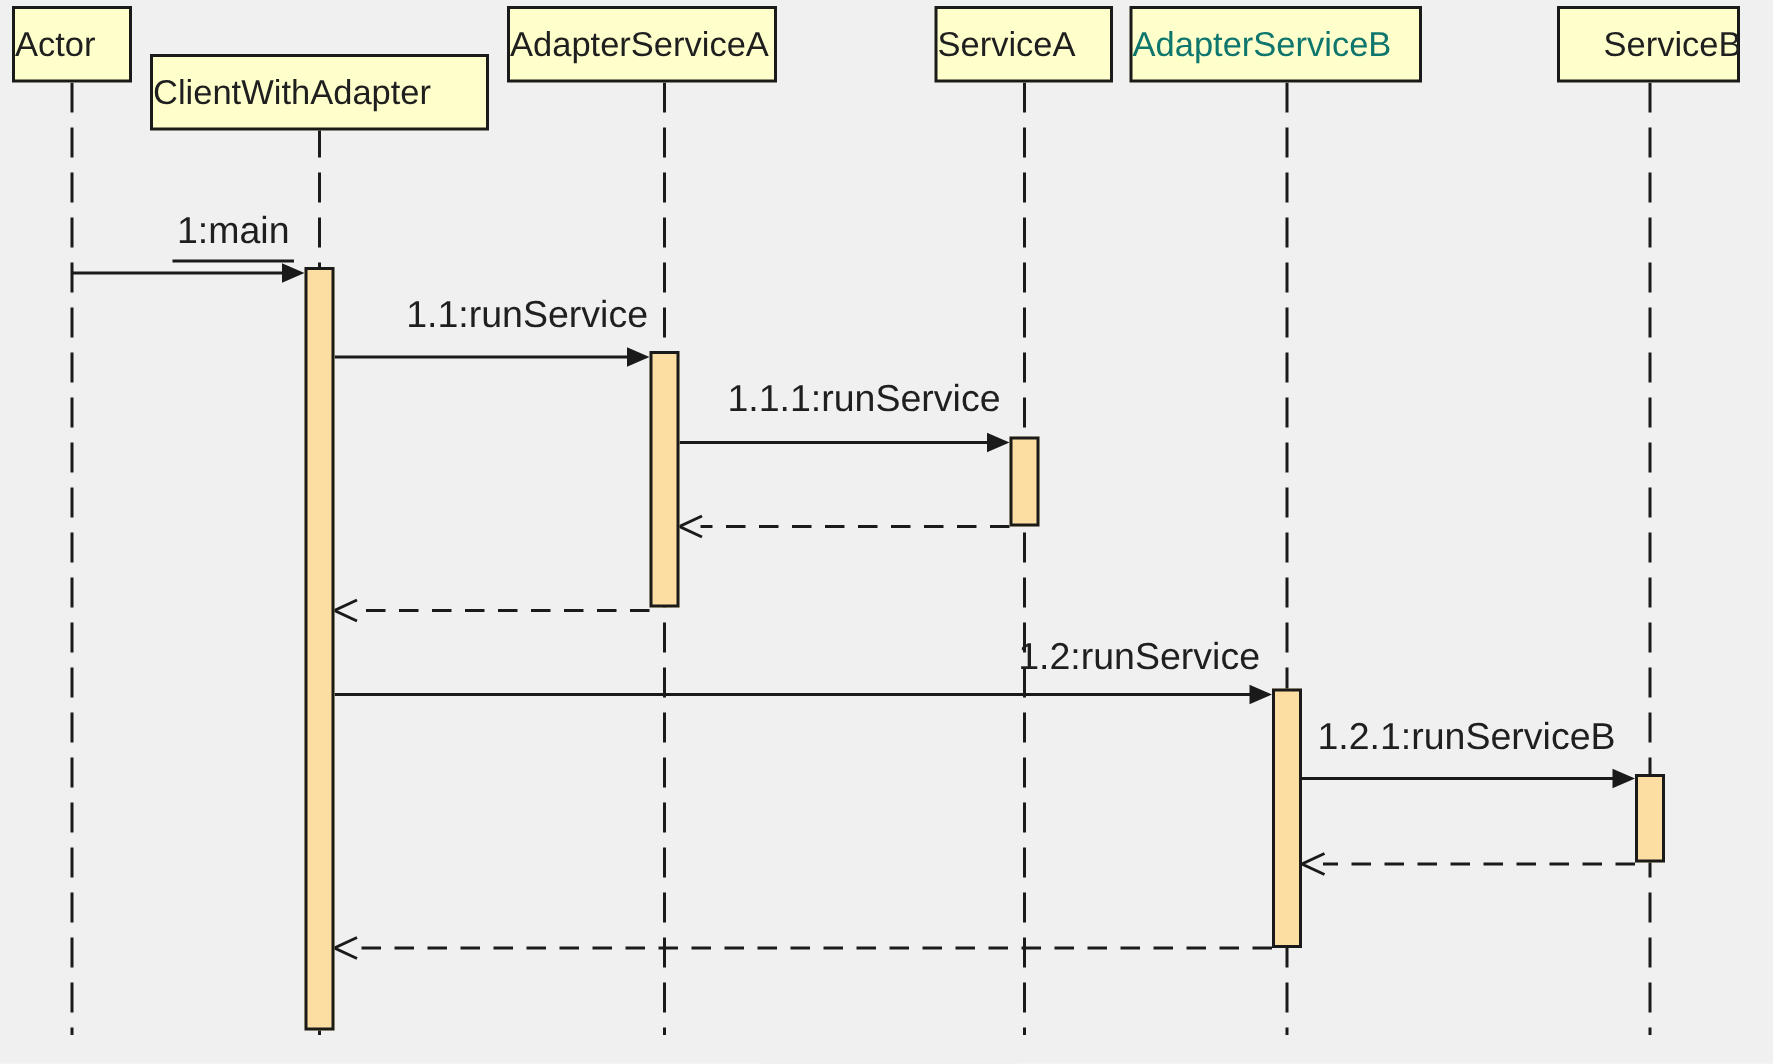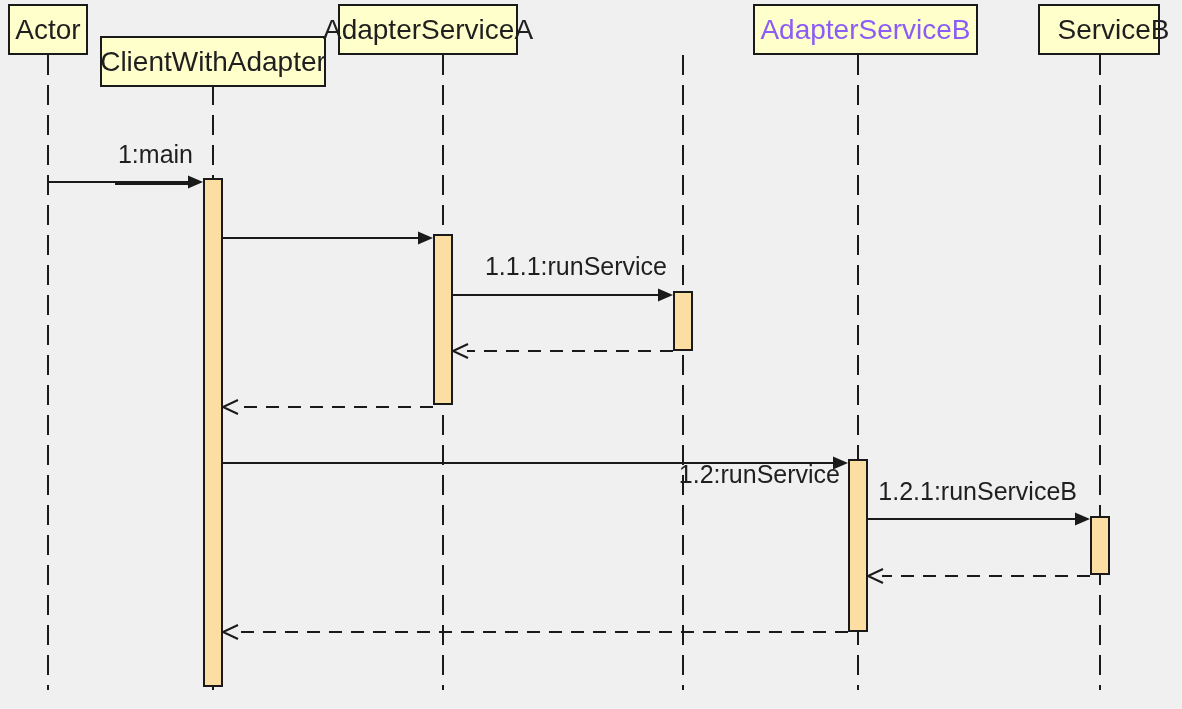--- a/index.html
+++ b/index.html
@@ -11,38 +11,38 @@
     overflow: hidden;
   }
   .layer { position: absolute; left: 0; top: 0; width: 1182px; height: 709px; }
   svg.layer { pointer-events: none; }
   .part-box {
     position: absolute;
     box-sizing: border-box;
     border: 2px solid;
     display: flex;
     align-items: center;
-    justify-content: center;
-    font-size: 28px;
+    justify-content: flex-start;
+    font-size: 23px;
     white-space: nowrap;
   }
   .activation {
     position: absolute;
     box-sizing: border-box;
     border: 2px solid;
   }
   .msg-label {
     position: absolute;
     font-size: 25px;
     line-height: 1.05;
     white-space: nowrap;
   }
   .msg-label.underlined {
     border-bottom: 2px solid;
-    padding: 0 3px 16px 3px;
+    padding: 0 3px 6px 3px;
   }
 </style>
 </head>
 <body>
 
 <div class="stage" style="background: rgb(240, 240, 240);">
   <svg class="layer" id="canvas" width="1182" height="709" viewBox="0 0 1182 709" xmlns="http://www.w3.org/2000/svg">
       <line x1="48" y1="55" x2="48" y2="690" stroke="#1A1A1A" stroke-width="2" stroke-dasharray="20,10"></line>
       <line x1="213" y1="55" x2="213" y2="690" stroke="#1A1A1A" stroke-width="2" stroke-dasharray="20,10"></line>
       <line x1="443" y1="55" x2="443" y2="690" stroke="#1A1A1A" stroke-width="2" stroke-dasharray="20,10"></line>
@@ -96,26 +96,30 @@
   <div class="layer" id="participants">
       <div class="part-box" style="left: 8px; top: 4px; width: 80px; height: 51px; background: rgb(255, 255, 204); border-color: rgb(26, 26, 26); color: rgb(31, 31, 31);">
         <span>Actor</span>
       </div>
       <div class="part-box" style="left: 100px; top: 4px; width: 226px; height: 51px; background: rgb(255, 255, 204); border-color: rgb(26, 26, 26); color: rgb(31, 31, 31); margin-top: 32px;">
         <span>ClientWithAdapter</span>
       </div>
       <div class="part-box" style="left: 338px; top: 4px; width: 180px; height: 51px; background: rgb(255, 255, 204); border-color: rgb(26, 26, 26); color: rgb(31, 31, 31);">
         <span>AdapterServiceA</span>
       </div>
-      <div class="part-box" style="left: 753px; top: 4px; width: 225px; height: 51px; background: rgb(255, 255, 204); border-color: rgb(26, 26, 26); color: #8b5cf6;">
+      <div class="part-box" style="left: 623px; top: 4px; width: 119px; height: 51px; background: rgb(255, 255, 204); border-color: rgb(26, 26, 26); color: rgb(31, 31, 31);">
+        <span>ServiceA</span>
+      </div>
+      <div class="part-box" style="left: 753px; top: 4px; width: 195px; height: 51px; background: rgb(255, 255, 204); border-color: rgb(26, 26, 26); color: #0f766e;">
         <span>AdapterServiceB</span>
       </div>
       <div class="part-box" style="left: 1038px; top: 4px; width: 122px; height: 51px; background: rgb(255, 255, 204); border-color: rgb(26, 26, 26); color: rgb(31, 31, 31); padding-left: 29px;">
         <span>ServiceB</span>
       </div>
     </div>
   <div class="layer" id="labels">
       <div class="msg-label underlined" style="right: 986px; top: 141px; color: rgb(31, 31, 31); border-color: rgb(26, 26, 26);">1:main</div>
+      <div class="msg-label" style="right: 750px; top: 197px; color: rgb(31, 31, 31); border-color: rgb(26, 26, 26);">1.1:runService</div>
       <div class="msg-label" style="right: 515px; top: 253px; color: rgb(31, 31, 31); border-color: rgb(26, 26, 26);">1.1.1:runService</div>
-      <div class="msg-label" style="right: 342px; top: 425px; color: rgb(31, 31, 31); border-color: rgb(26, 26, 26); margin-top: 36px;">1.2:runService</div>
+      <div class="msg-label" style="right: 342px; top: 425px; color: rgb(31, 31, 31); border-color: rgb(26, 26, 26);">1.2:runService</div>
       <div class="msg-label" style="right: 105px; top: 478px; color: rgb(31, 31, 31); border-color: rgb(26, 26, 26);">1.2.1:runServiceB</div>
     </div>
 </div>
 
 </body></html>

